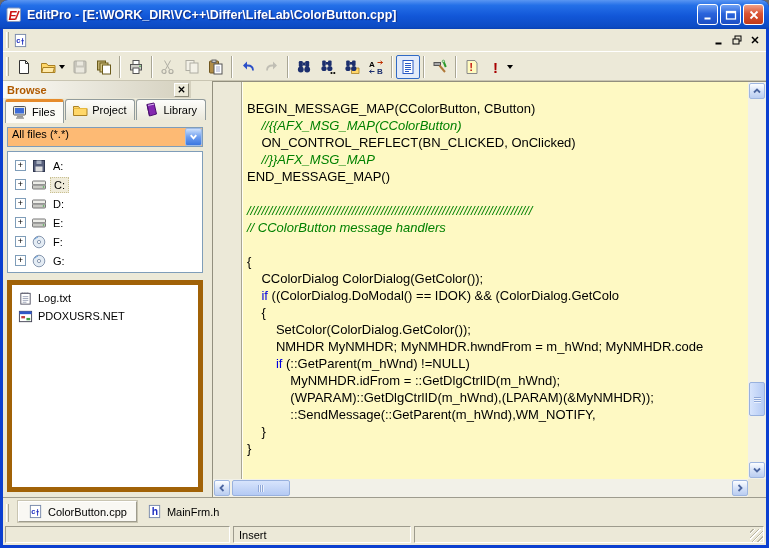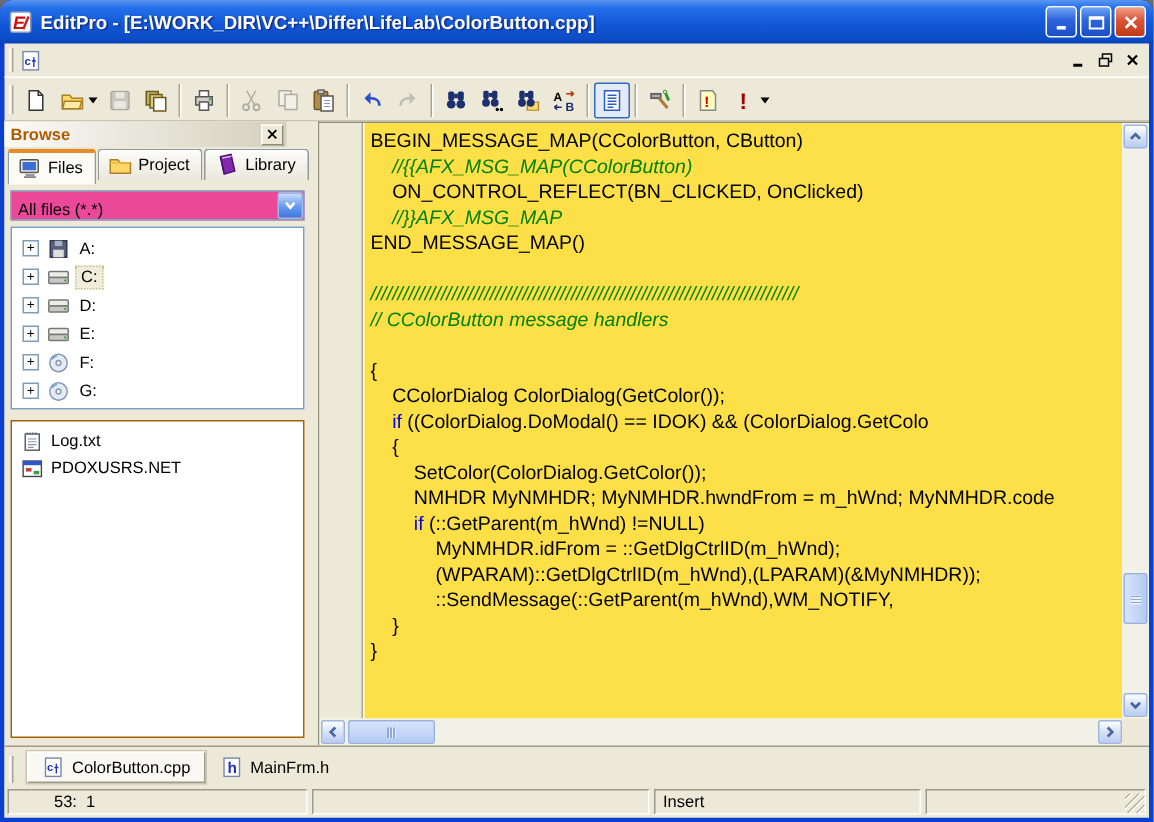--- a/index.html
+++ b/index.html
@@ -38,39 +38,39 @@
   .browse{position:absolute;left:0;top:0;width:204px;height:416px;background:#ECE9D8;}
   .browse-header{position:absolute;left:0;top:0;width:188px;height:17px;
     background:linear-gradient(90deg,#FBFAF5,#D4D0BE);display:flex;align-items:center;padding:0 2px 0 4px;}
   .browse-title{font-size:11px;font-weight:bold;color:#B05A00;flex:1;}
   .browse-close{width:15px;height:14px;background:#ECE9D8;border:1px solid;border-color:#FFF #8C8A79 #8C8A79 #FFF;display:flex;align-items:center;justify-content:center;}
   .btabs{position:absolute;left:2px;top:18px;height:24px;display:flex;align-items:flex-start;}
   .btab{display:flex;align-items:center;gap:4px;font-size:11px;padding:3px 8px 4px 6px;
     background:linear-gradient(#FDFDFB,#EAE8DB);border:1px solid #919B9C;border-bottom:none;border-radius:3px 3px 0 0;height:21px;margin-right:1px;}
   .btab.active{background:#FCFBF6;border-top:3px solid #E68B2C;height:24px;z-index:2;}
   .btab .icon{width:16px;height:16px;}
-  .combo{position:absolute;left:4px;top:46px;width:196px;height:20px;background:#ec4899;border:1px solid #7F9DB9;display:flex;align-items:flex-end;}
+  .combo{position:absolute;left:4px;top:46px;width:196px;height:20px;background:#fdba74;border:1px solid #7F9DB9;display:flex;align-items:flex-start;}
   .combo-text{flex:1;font-size:11px;padding-left:4px;color:#000;}
   .combo-btn{width:17px;height:18px;margin:0;border:1px solid #9DBBE8;border-radius:2px;
     background:linear-gradient(180deg,#CCE0FC,#6E9EF0 50%,#3B77E0);display:flex;align-items:center;justify-content:center;}
   .treebox{position:absolute;left:4px;top:70px;width:196px;height:122px;background:#fff;border:1px solid #7F9DB9;padding-top:4px;overflow:hidden;}
   .tree-row{display:flex;align-items:center;height:19px;padding-left:7px;}
   .plus{width:11px;height:11px;border:1px solid #7F9DB9;background:#fff;font-size:9px;line-height:9px;text-align:center;color:#000;flex:0 0 11px;}
   .tree-row .icon{width:16px;height:16px;margin:0 3px 0 5px;}
   .tree-label{font-size:11px;padding:1px 3px;}
   .tree-label.sel{background:#F0ECDA;border:1px dotted #C9C093;}
-  .filebox{position:absolute;left:4px;top:199px;width:196px;height:212px;background:#fff;border:1px solid #a16207;padding-top:4px;overflow:hidden;}
+  .filebox{position:absolute;left:4px;top:199px;width:196px;height:212px;background:#fff;border:5px solid #a16207;padding-top:4px;overflow:hidden;}
   .file-row{display:flex;align-items:center;height:18px;padding-left:6px;gap:5px;}
   .file-row .icon{width:15px;height:15px;}
   .file-label{font-size:11px;}
   .splitter{position:absolute;left:204px;top:0;width:5px;height:416px;background:#ECE9D8;}
   
   .editor{position:absolute;left:209px;top:0;width:554px;height:416px;border-top:1px solid #928F7E;border-left:1px solid #928F7E;background:#FFFEF2;}
   .gutter{position:absolute;left:0;top:0;width:29px;height:397px;background:#ECE9D8;border-right:1px solid #A9A694;}
-  .code{position:absolute;left:30px;top:0;width:505px;height:397px;background:#fde047;overflow:hidden;padding:3px 0 0 4px;}
+  .code{position:absolute;left:30px;top:0;width:505px;height:397px;background:#fef9c3;overflow:hidden;padding:18px 0 0 4px;}
   .cline{white-space:pre;font-family:"DejaVu Sans Mono",monospace;font-size:13px;line-height:17px;height:17px;}
   .sg-plain{color:#000;}
   .sg-comment{color:#008000;font-style:italic;}
   .sg-keyword{color:#0000E0;}
   
   .vscroll{position:absolute;right:0;top:0;width:18px;height:397px;background:#F2F1E8;}
   .hscroll{position:absolute;left:0;bottom:0;width:536px;height:18px;background:#F2F1E8;}
   .corner{position:absolute;right:0;bottom:0;width:18px;height:18px;background:#ECE9D8;}
   .sb-btn{position:absolute;width:16px;height:16px;border:1px solid #9EB6E0;border-radius:2px;
     background:linear-gradient(180deg,#FDFEFF,#D3E0F7 55%,#BACDF1);display:flex;align-items:center;justify-content:center;}
@@ -563,21 +563,20 @@
                 <rect x="2.5" y="1.5" width="11" height="13" fill="#fff" stroke="#7788AA"></rect>
                 <text x="5" y="12" font-size="11" font-weight="bold" fill="#2030C0" font-family="DejaVu Sans,sans-serif">h</text>
               </svg>
             </span>
             <span>MainFrm.h</span>
           </div>
         </span>
     </div>
 
     <div class="statusbar">
-      <div class="sp sp1">53:  1</div>
       <div class="sp sp2"></div>
       <div class="sp sp3">Insert</div>
       <div class="sp sp4">
         <span class="resize-grip"></span>
       </div>
     </div>
 
   </div>
 </div>
 

